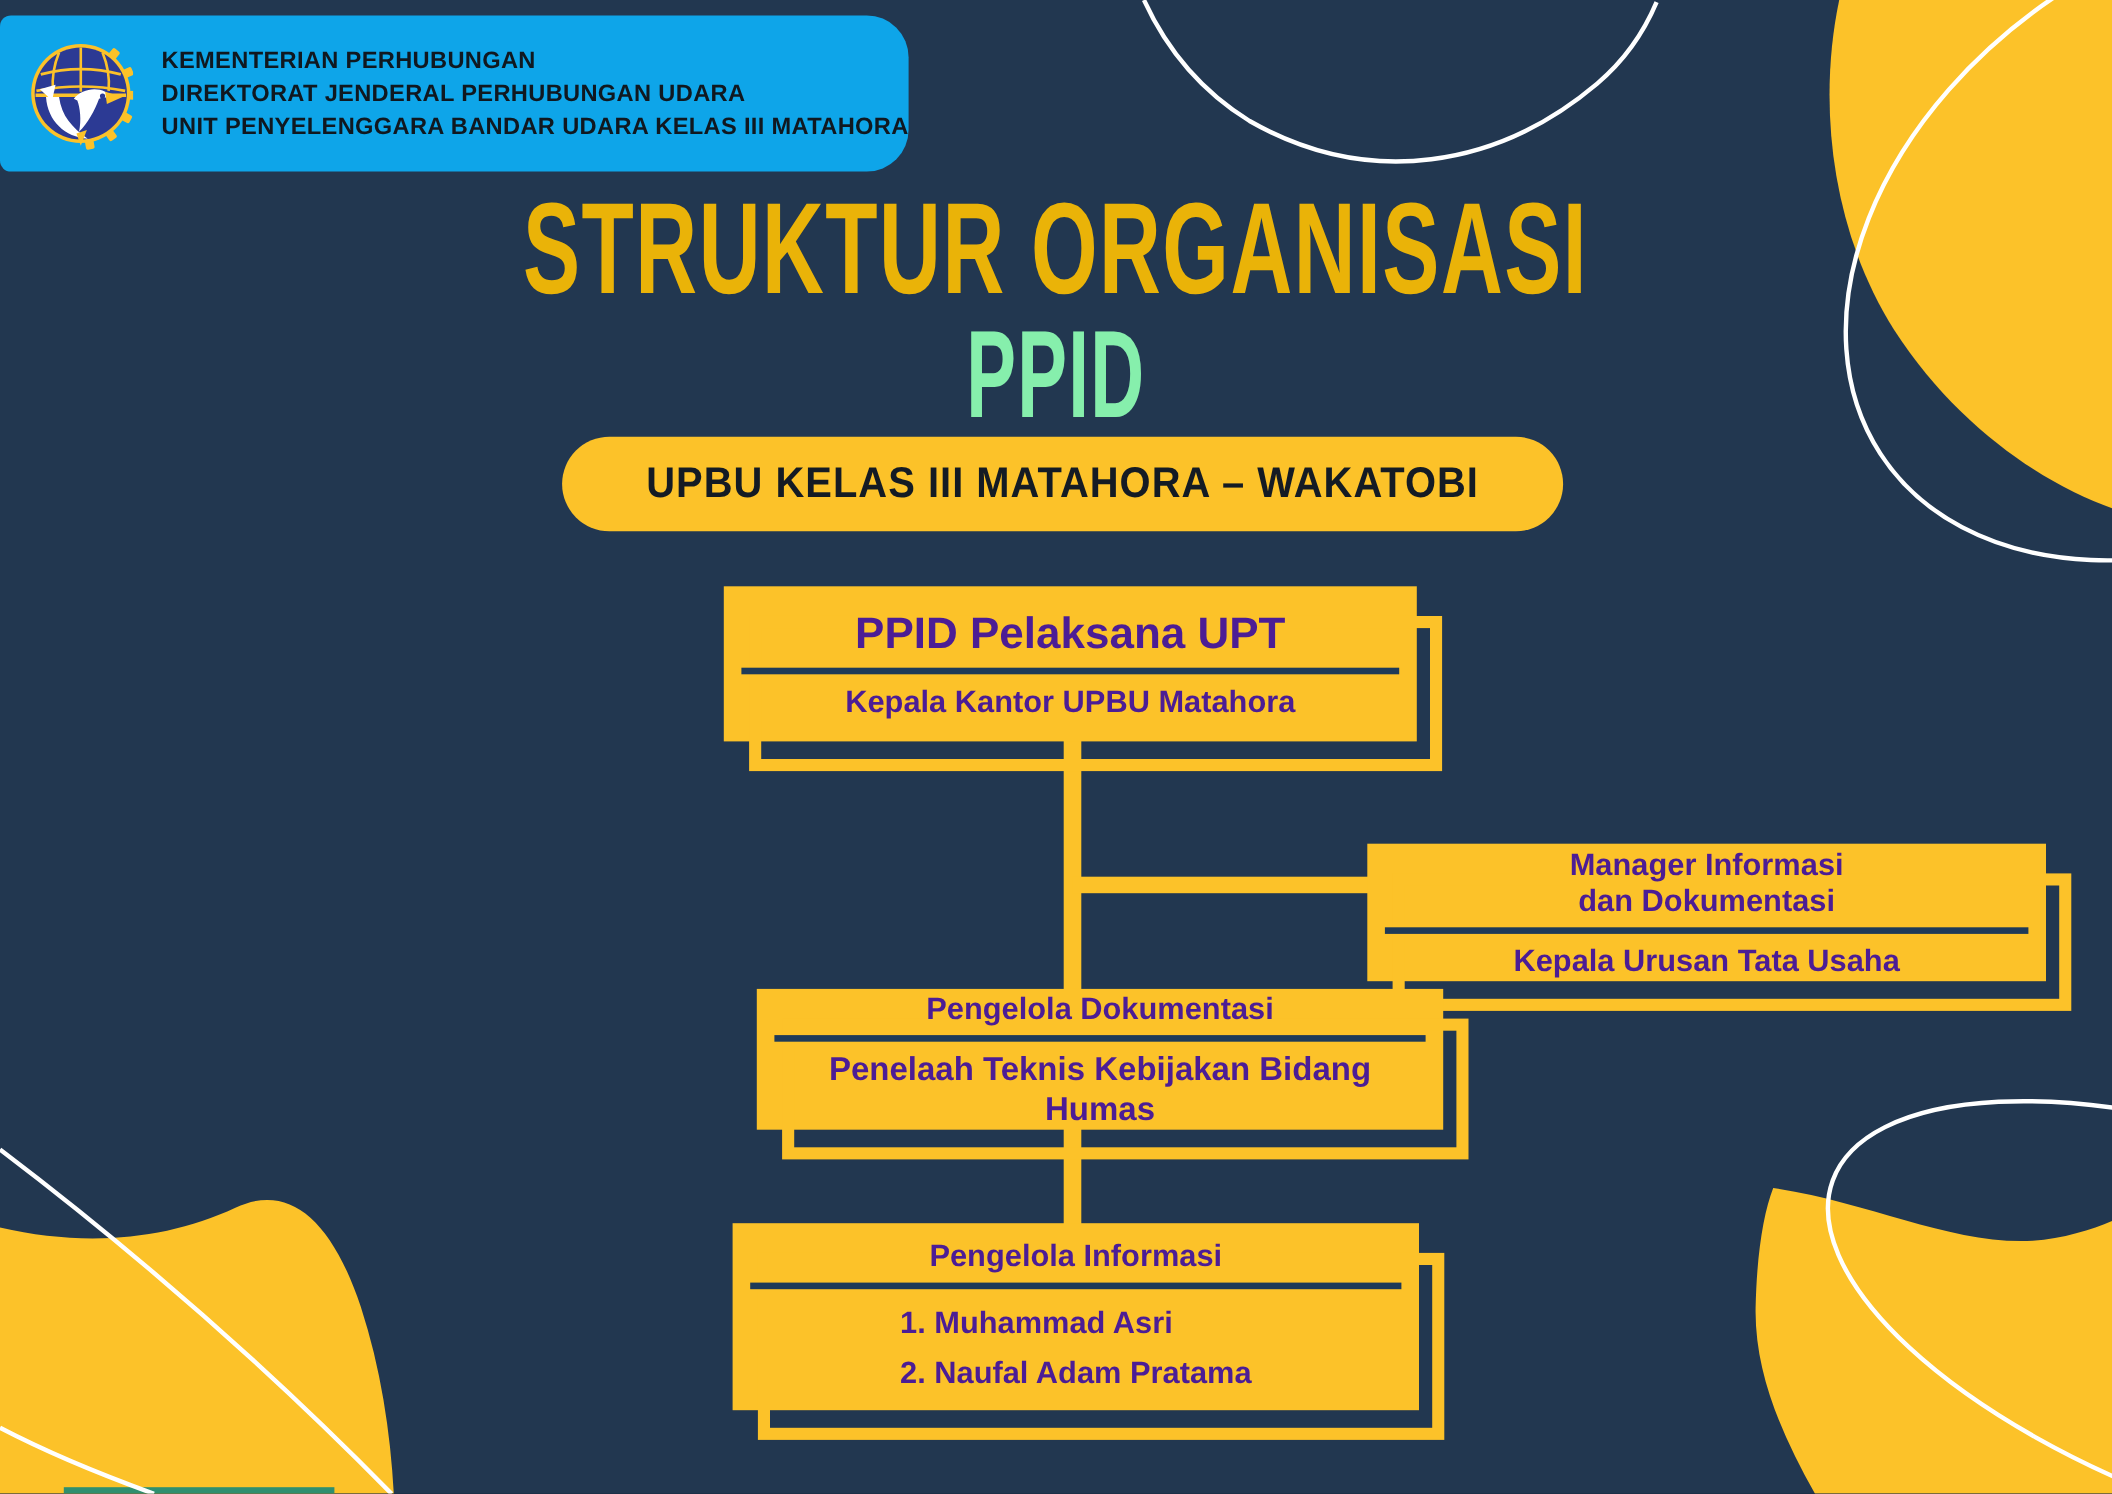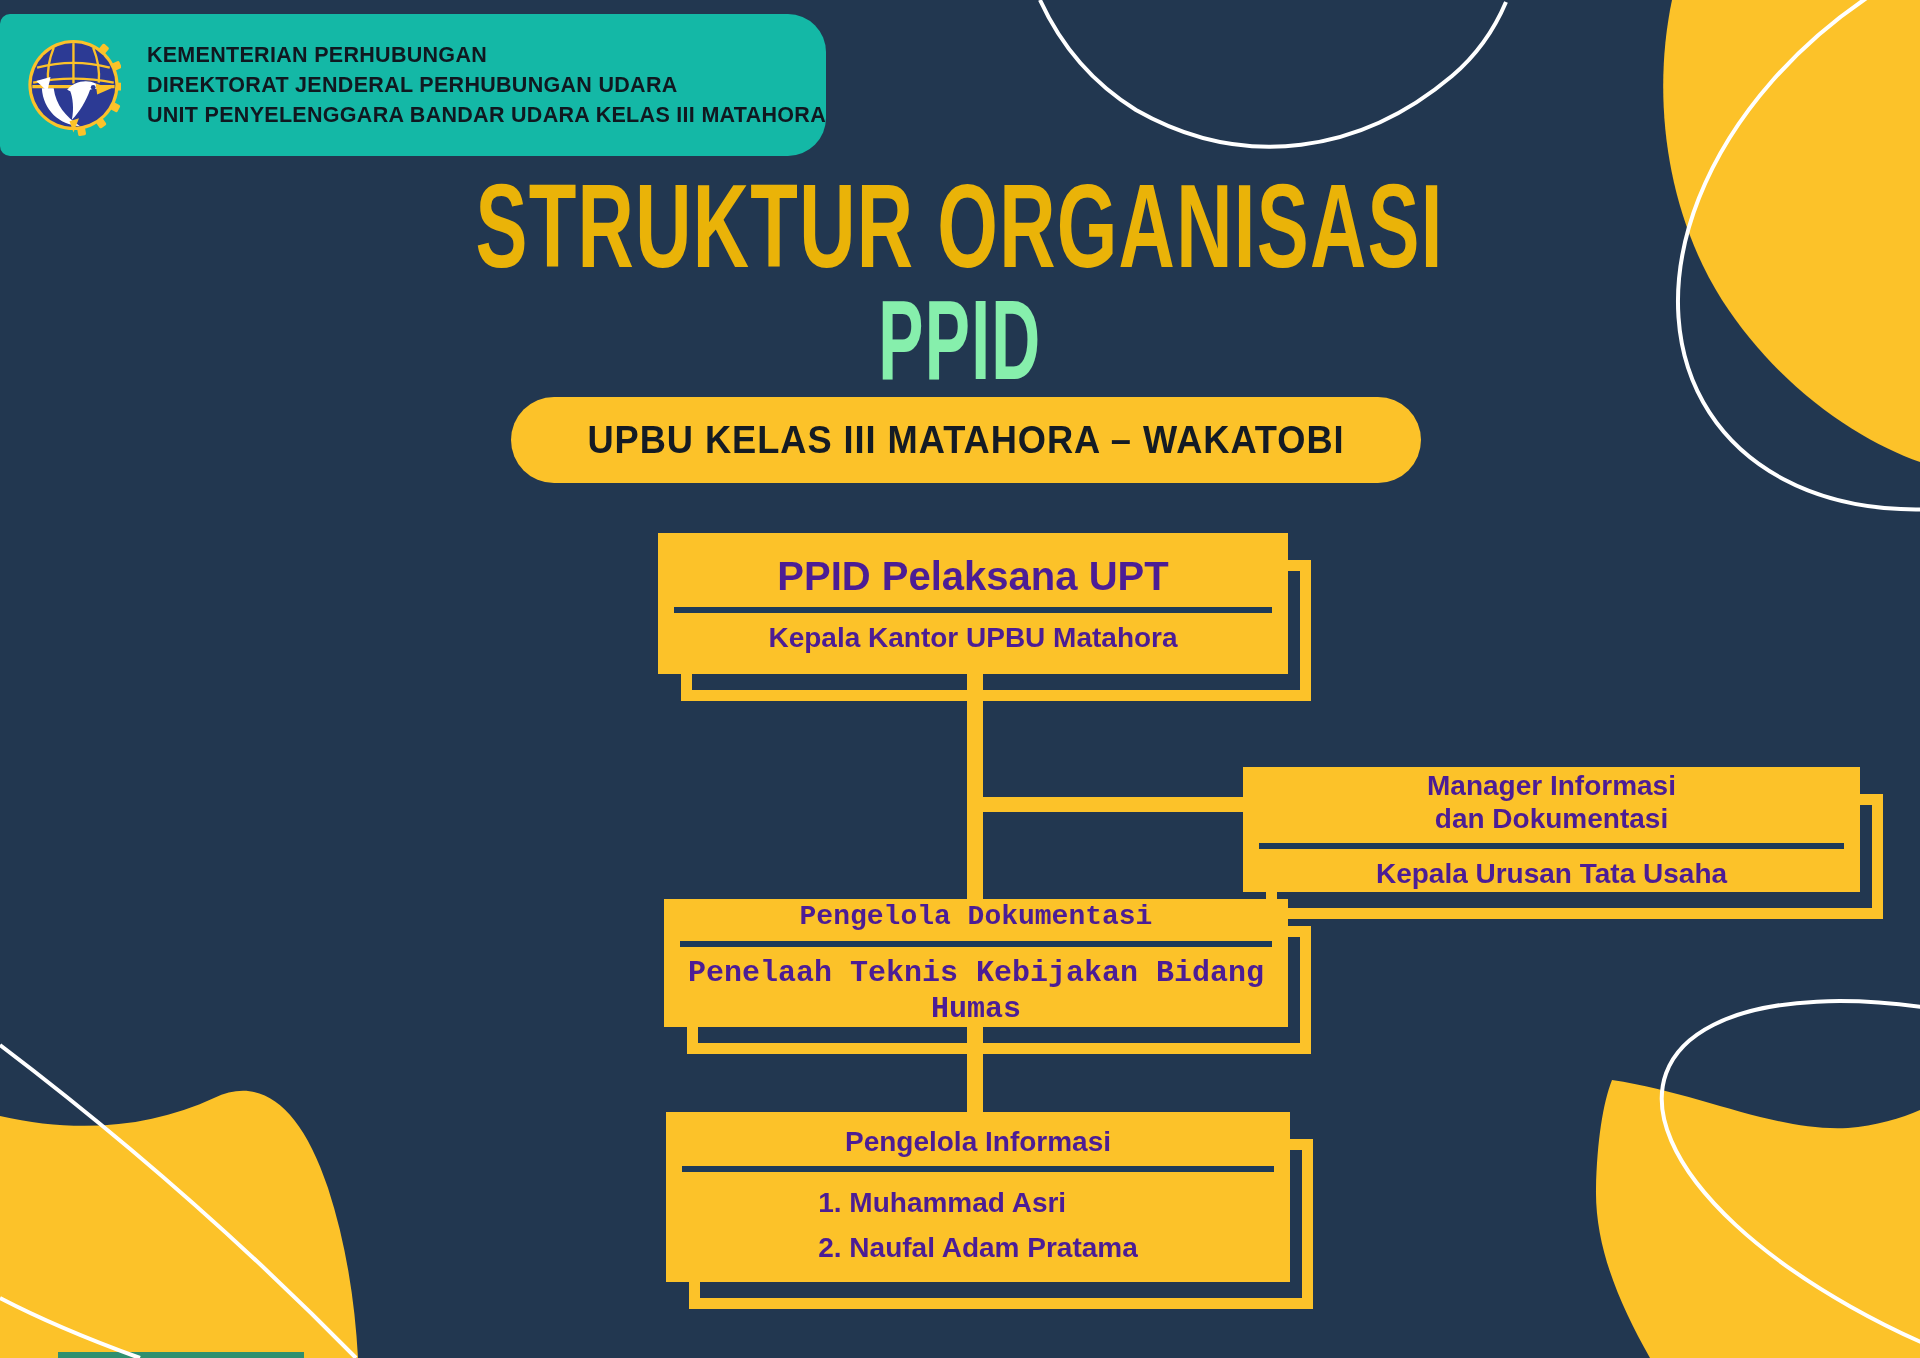--- a/index.html
+++ b/index.html
@@ -6,21 +6,21 @@
   .canvas{
     position:relative; width:1920px; height:1358px; overflow:hidden;
     background:#223750; z-index:0;
     font-family:"Liberation Sans","DejaVu Sans",sans-serif;
   }
   .bg-decor{position:absolute;left:0;top:0;z-index:0;}
 
   
   .brandbar{
     position:absolute; left:0; top:14px; width:826px; height:142px;
-    background:#14b8a6; border-radius:10px 38px 38px 10px;
+    background:#0ea5e9; border-radius:10px 38px 38px 10px;
     display:flex; align-items:center; gap:26px; padding-left:26px;
     box-sizing:border-box; z-index:2;
   }
   .brandlines{display:flex; flex-direction:column; gap:8px;}
   .brandlines .bline{
     font-size:21.5px; font-weight:700; letter-spacing:.3px;
     color:#101820; line-height:22px; white-space:nowrap;
   }
 
   
@@ -69,21 +69,21 @@
   .rule{height:6px; background:#1E3A58; margin:8px 0; flex:0 0 auto;}
   .role-big{font-size:40px; font-weight:700; line-height:46px;}
   .role{font-size:28px; font-weight:700; line-height:33px;}
   .holder{font-size:28px; font-weight:700; line-height:34px;}
   .holder-lg{font-size:30px; font-weight:700; line-height:36px;}
   .members{display:inline-block; text-align:left; margin:0 auto;
            font-size:28px; font-weight:700; line-height:45px;}
 
   .node-root{left:658px; top:533px; width:630px; height:141px;}
   .node-manager{left:1243px; top:767px; width:617px; height:125px;}
-  .node-dok{left:664px; top:899px; width:624px; height:128px;font-family:Liberation Mono, monospace;}
+  .node-dok{left:688px; top:899px; width:624px; height:128px;}
   .node-inf{left:666px; top:1112px; width:624px; height:170px;}
 </style>
 </head>
 <body>
 
 <div class="canvas">
 
   <svg class="bg-decor" width="1920" height="1358" viewBox="0 0 1920 1358" aria-hidden="true">
     <path d="M1672,0 C1652,95 1665,210 1722,300 C1780,390 1862,442 1920,462 L1920,0 Z" fill="#FCC229"></path>
     <ellipse cx="0" cy="0" rx="368" ry="262" transform="translate(2018,212) rotate(-33)" fill="none" stroke="#FFFFFF" stroke-width="4"></ellipse>

